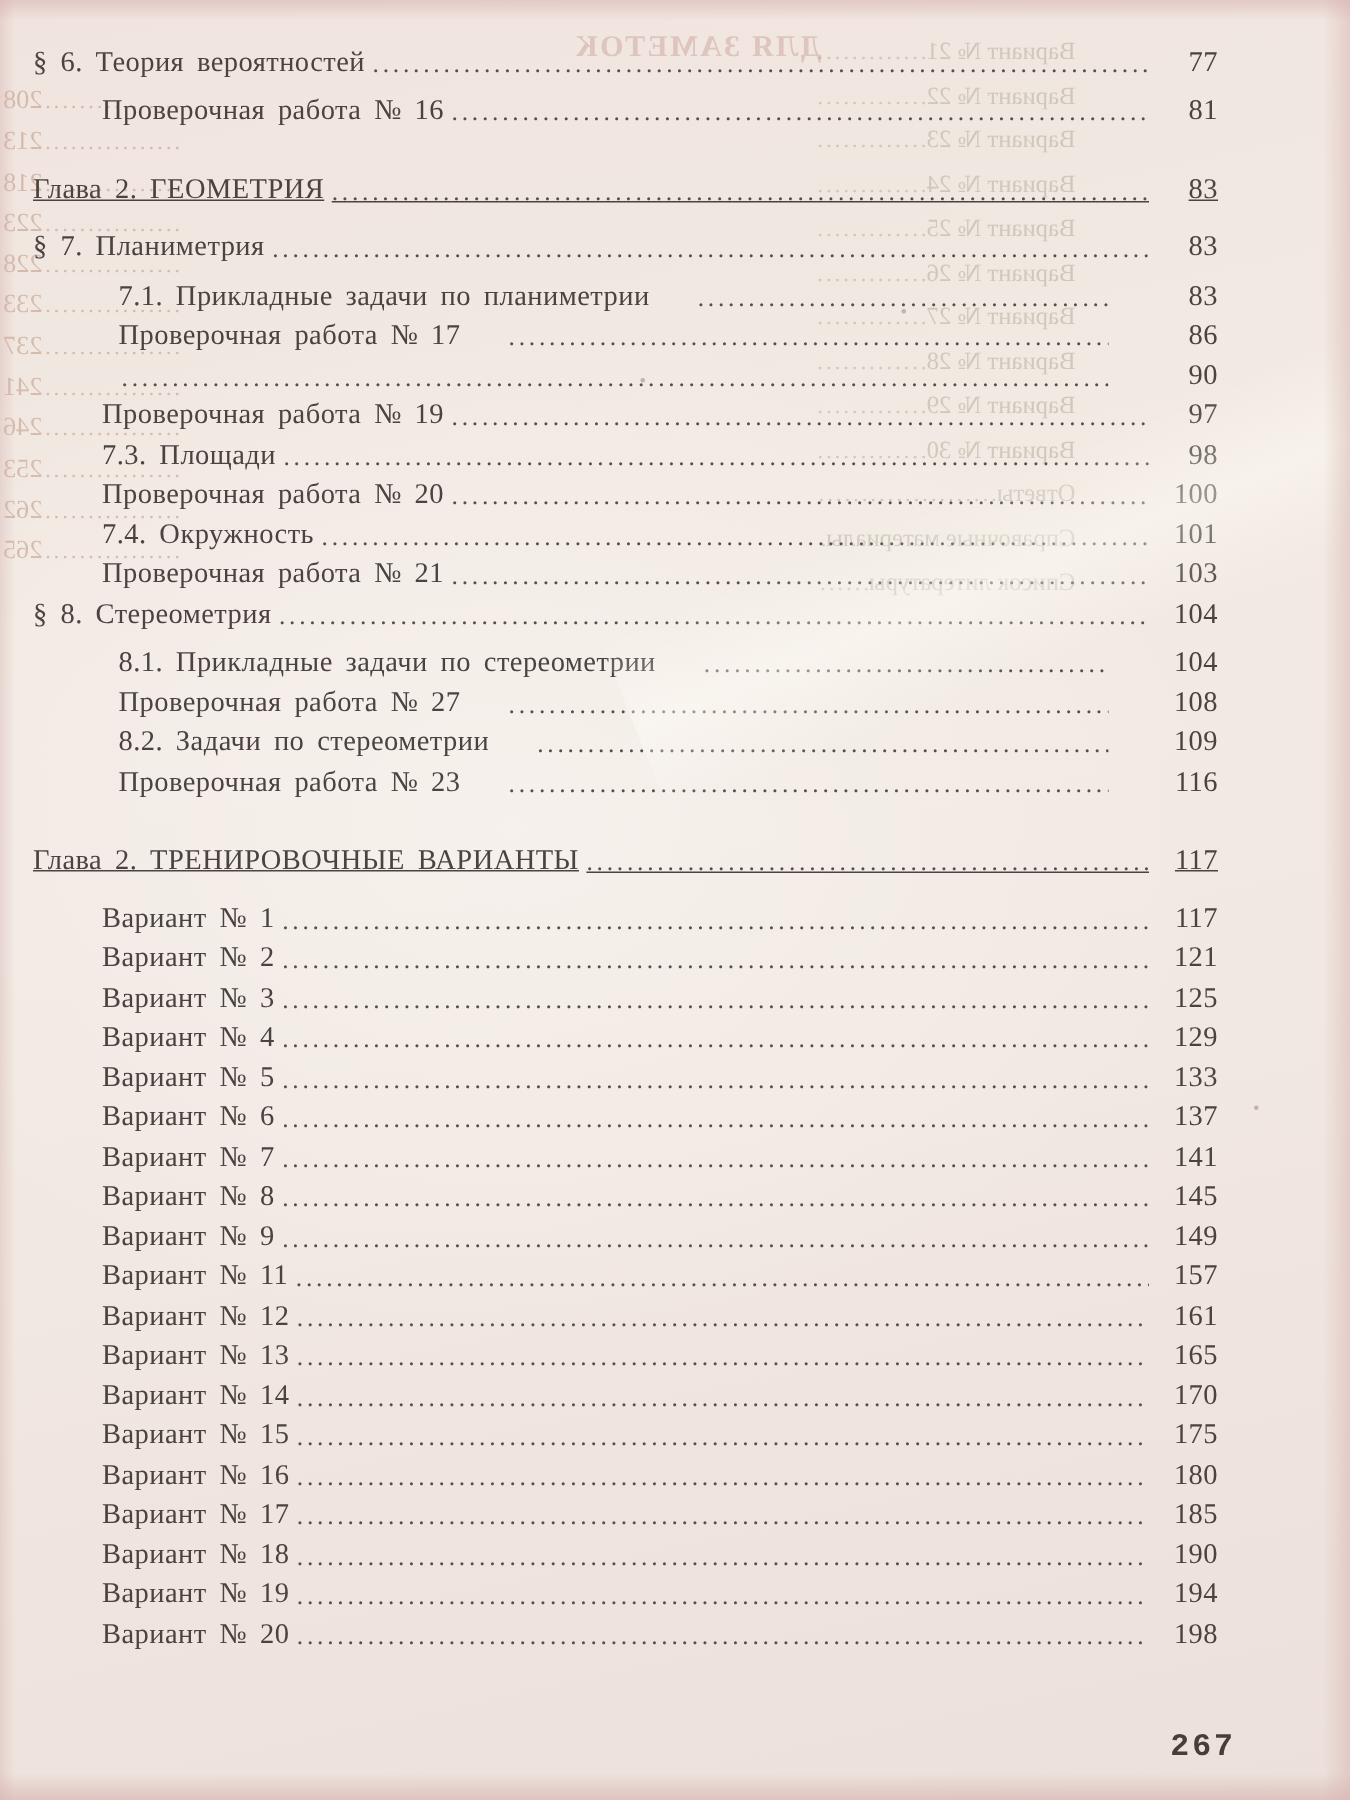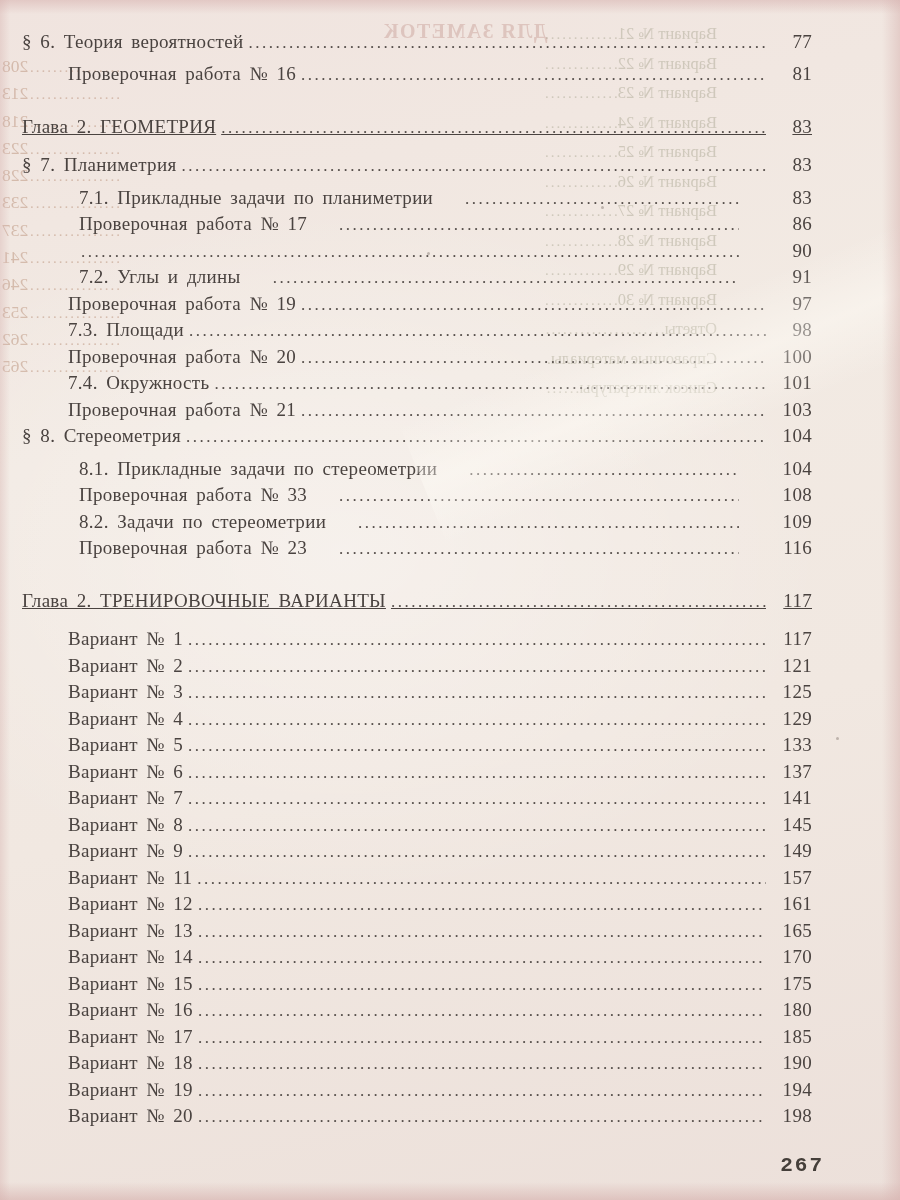--- a/index.html
+++ b/index.html
@@ -222,25 +222,20 @@
   </div>
       <div class="toc-row indent-2 item">
     <span class="toc-label">Проверочная работа № 17</span>
     <span class="toc-dots"></span>
     <span class="toc-page">86</span>
   </div>
       <div class="toc-row indent-2 item">
     <span class="toc-dots"></span>
     <span class="toc-page">90</span>
   </div>
-      <div class="toc-row indent-2 item">
-    <span class="toc-label">7.2. Углы и длины</span>
-    <span class="toc-dots"></span>
-    <span class="toc-page">91</span>
-  </div>
       <div class="toc-row indent-1 item">
     <span class="toc-label">Проверочная работа № 19</span>
     <span class="toc-dots"></span>
     <span class="toc-page">97</span>
   </div>
       <div class="toc-row indent-1 item">
     <span class="toc-label">7.3. Площади</span>
     <span class="toc-dots"></span>
     <span class="toc-page">98</span>
   </div>
@@ -263,21 +258,21 @@
     <span class="toc-label">§ 8. Стереометрия</span>
     <span class="toc-dots"></span>
     <span class="toc-page">104</span>
   </div>
       <div class="toc-row indent-2 item">
     <span class="toc-label">8.1. Прикладные задачи по стереометрии</span>
     <span class="toc-dots"></span>
     <span class="toc-page">104</span>
   </div>
       <div class="toc-row indent-2 item">
-    <span class="toc-label">Проверочная работа № 33</span>
+    <span class="toc-label">Проверочная работа № 27</span>
     <span class="toc-dots"></span>
     <span class="toc-page">108</span>
   </div>
       <div class="toc-row indent-2 item">
     <span class="toc-label">8.2. Задачи по стереометрии</span>
     <span class="toc-dots"></span>
     <span class="toc-page">109</span>
   </div>
       <div class="toc-row indent-2 item">
     <span class="toc-label">Проверочная работа № 23</span>

